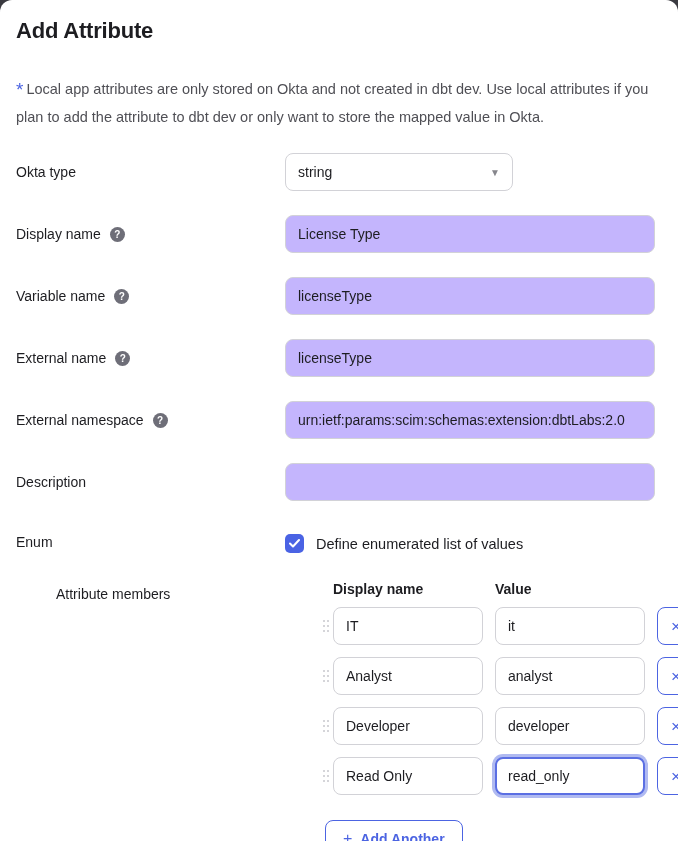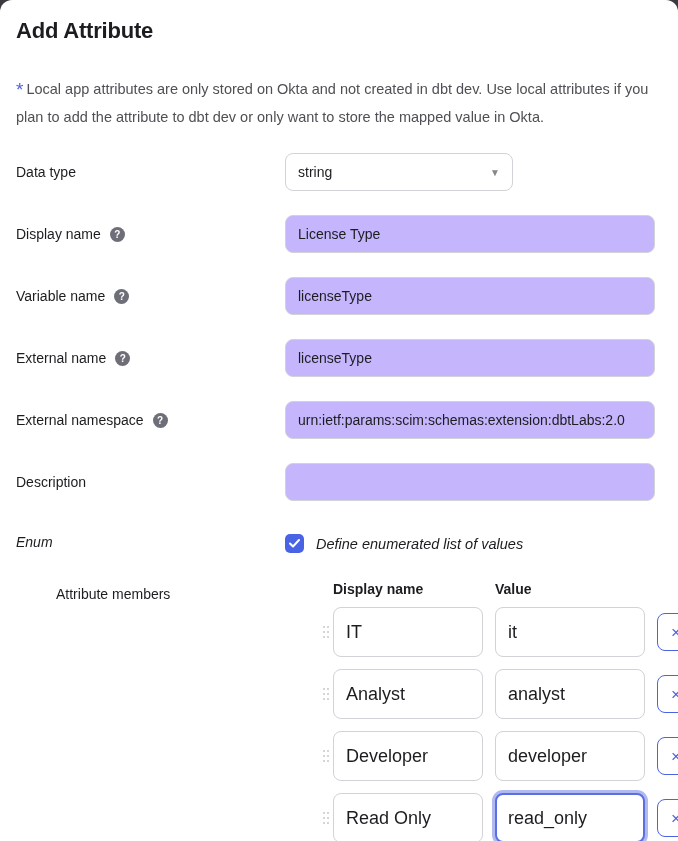--- a/index.html
+++ b/index.html
@@ -81,25 +81,25 @@
   .members-headers .hdr-value { width:150px; }
   .member-row { display:flex; align-items:center; margin-bottom:12px; }
   .drag-handle {
     width:8px; height:16px; margin-right:2px; margin-left:-2px;
     display:grid; grid-template-columns:2px 2px; grid-auto-rows:2px;
     gap:3px 2px; align-content:center;
     cursor:grab;
   }
   .drag-handle i { background:#c7c7cc; border-radius:50%; }
   .member-input {
-    width:150px; height:50px;
+    width:150px; height:38px;
     border:1px solid #d2d2d7; border-radius:8px;
     padding:0 12px;
     font-family:"Liberation Sans", sans-serif;
-    font-size:18px; color:#1d1d21; outline:none;
+    font-size:14px; color:#1d1d21; outline:none;
   }
   .member-input.display { margin-right:12px; }
   .member-input.focused {
     border:2px solid #5b6fe3;
     box-shadow:0 0 0 3px #b0baf1;
     padding:0 11px;
   }
   .remove-btn {
     width:38px; height:38px; margin-left:12px;
     border:1px solid #4c64e2; border-radius:8px;
@@ -126,21 +126,21 @@
 <div class="card">
 
   <h1 class="page-title">Add Attribute</h1>
 
   <p class="note"><span class="asterisk">*</span><span>Local app attributes are only stored on Okta and not created in dbt dev. Use local attributes if you plan to add the attribute to dbt dev or only want to store the mapped value in Okta.</span></p>
 
   <div class="form">
 
     <div class="form-row">
       <div class="label-col">
-        <span>Data type</span>
+        <span>Okta type</span>
       </div>
       <div class="control-col">
         <div class="select-box">
           <span>string</span>
           <span class="select-caret">▼</span>
         </div>
       </div>
     </div>
 
     <div class="form-row">
@@ -185,21 +185,21 @@
 
     <div class="form-row">
       <div class="label-col">
         <span>Description</span>
       </div>
       <div class="control-col">
         <input class="text-input" type="text" value="" style="">
       </div>
     </div>
 
-    <div class="form-row" style="margin-bottom:28px;font-style:italic;">
+    <div class="form-row" style="margin-bottom:28px;">
       <div class="label-col" style="padding-top:9px;">
         <span>Enum</span>
       </div>
       <div class="control-col">
         <div class="checkbox-row">
           <span class="checkbox" role="checkbox" aria-checked="true">
             <svg width="11" height="9" viewBox="0 0 11 9">
               <path d="M1 4.5 L4 7.5 L10 1" fill="none" stroke="#ffffff" stroke-width="2" stroke-linecap="round" stroke-linejoin="round"></path>
             </svg>
           </span>

